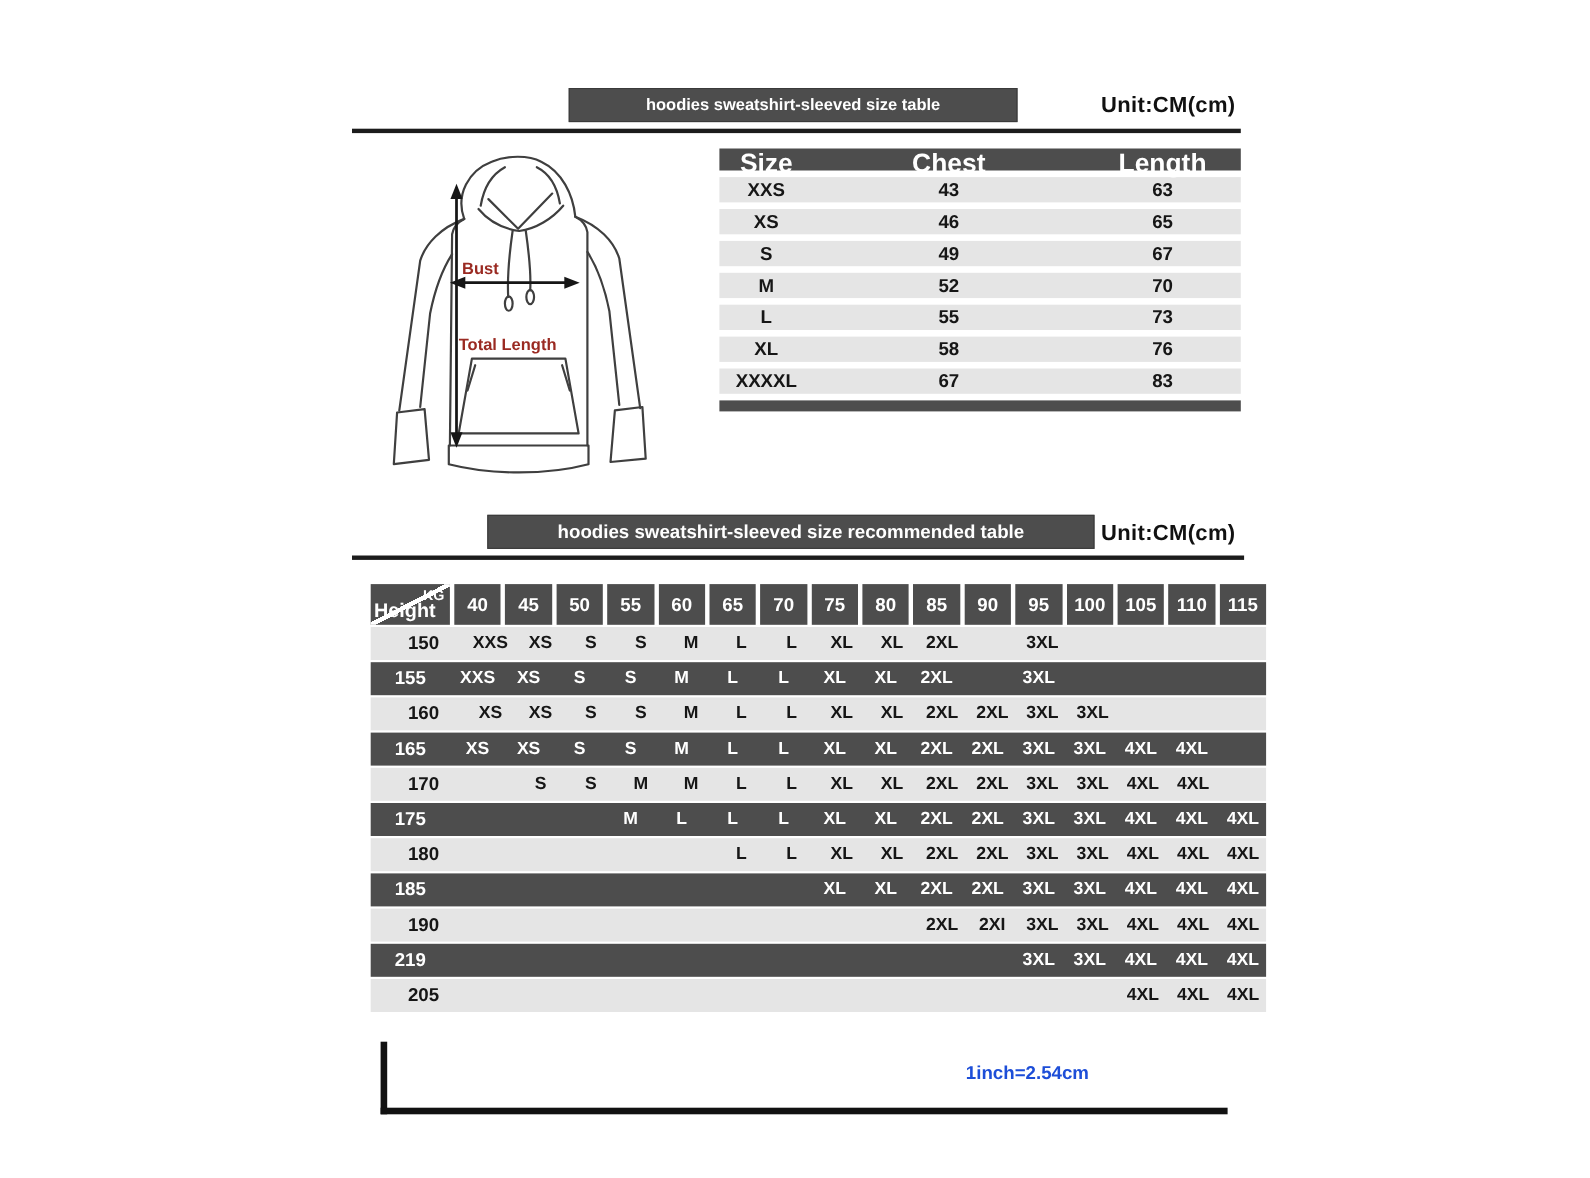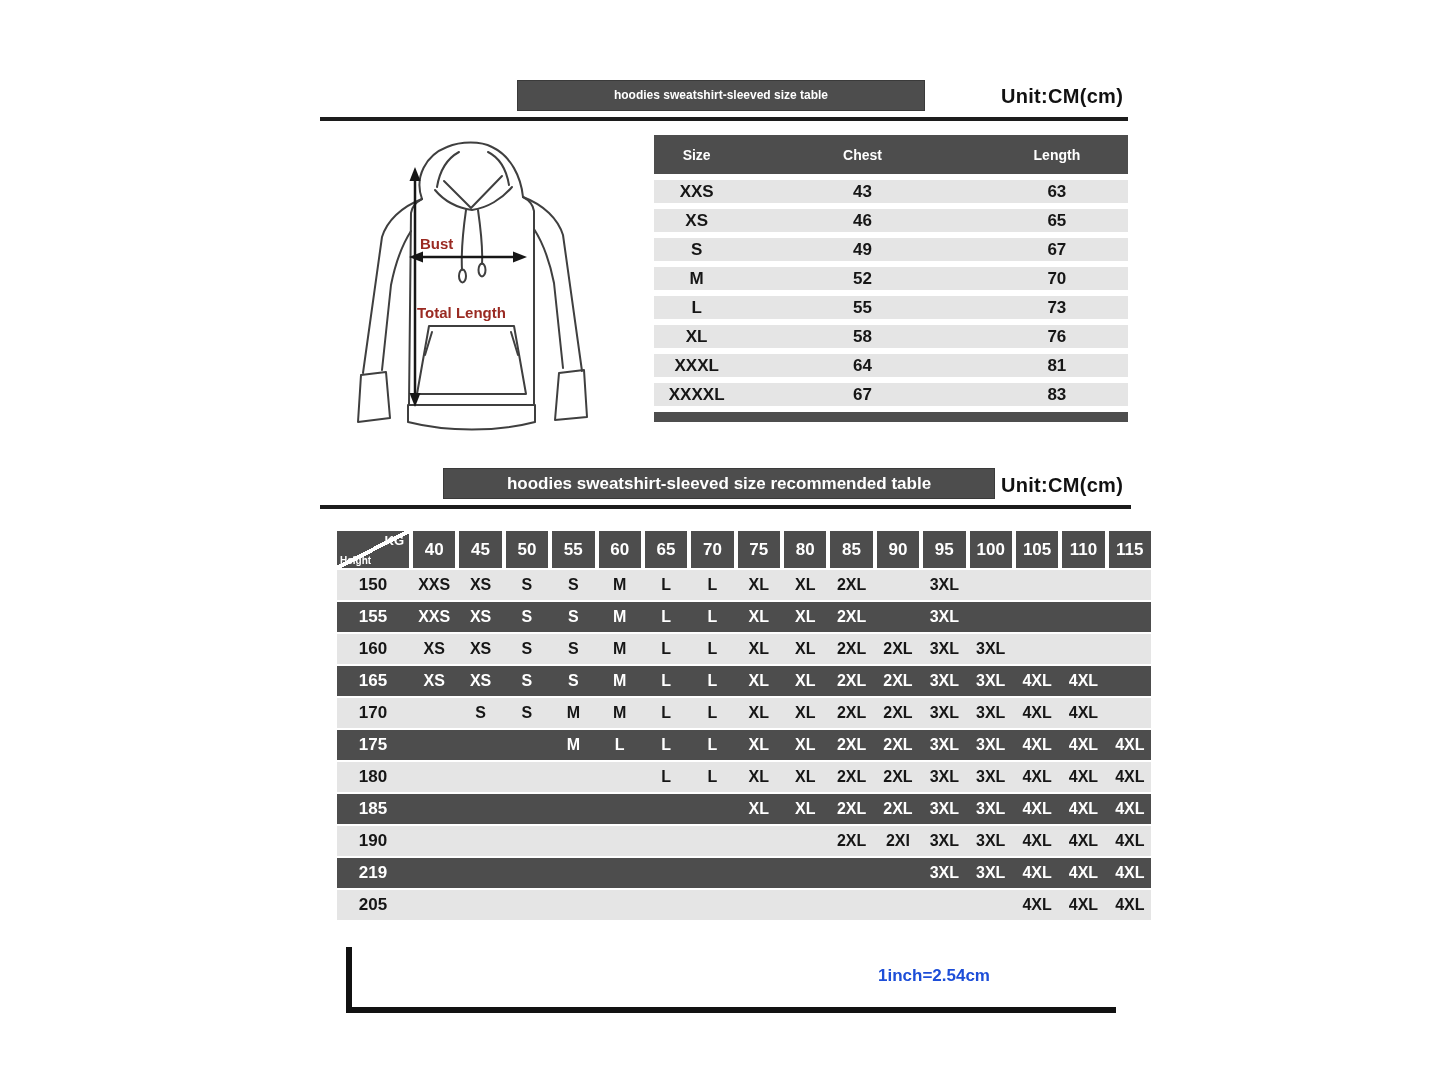--- a/index.html
+++ b/index.html
@@ -4,53 +4,53 @@
 <style>
   html,body{margin:0;padding:0;background:#ffffff;}
   #canvas{
     position:relative;width:1445px;height:1071px;background:#ffffff;
     font-family:"Liberation Sans",sans-serif;font-weight:700;color:#161616;overflow:hidden;
   }
   .title-bar{
     position:absolute;background:var(--bar-dark,#4d4d4d);color:#fff;text-align:center;
     border:1px solid #3a3a3a;box-sizing:border-box;
   }
-  #title1{left:517px;top:80px;width:408px;height:31px;line-height:29px;font-size:12px;}
+  #title1{left:517px;top:80px;width:408px;height:31px;line-height:29px;font-size:15px;}
   #title2{left:443px;top:468px;width:552px;height:31px;line-height:29px;font-size:17px;}
   .unit{position:absolute;font-size:20px;color:#111;letter-spacing:.3px;}
   #unit1{left:1001px;top:85px;}
   #unit2{left:1001px;top:474px;}
   .hr{position:absolute;height:4px;background:#1c1c1c;}
   #hr1{left:320px;top:117px;width:808px;}
   #hr2{left:320px;top:505px;width:811px;}
 
   #hoodie{position:absolute;left:325px;top:133px;width:295px;height:325px;}
   #hoodie text{font-family:"Liberation Sans",sans-serif;font-weight:700;}
   .red-label{fill:var(--label-red,#9a2a22);}
 
   #size-table{position:absolute;left:654px;top:135px;width:474px;}
   .st-header,.st-row{display:grid;grid-template-columns:18% 52% 30%;align-items:center;text-align:center;}
-  .st-header{height:39px;background:var(--bar-dark,#4d4d4d);color:#fff;font-size:14px;}
+  .st-header{height:20px;background:var(--bar-dark,#4d4d4d);color:#fff;font-size:24px;}
   .st-row{height:23px;margin-top:6px;background:var(--row-light,#e5e5e5);font-size:17px;color:#161616;}
   .st-footer{height:10px;margin-top:6px;background:var(--bar-dark,#4d4d4d);}
 
   #matrix{position:absolute;left:337px;top:531px;width:814px;}
   .m-header{display:grid;grid-template-columns:72px repeat(16,1fr);column-gap:4px;height:37px;}
   .kg-box{background:var(--bar-dark,#4d4d4d);color:#fff;font-size:17px;display:flex;align-items:center;justify-content:center;}
   .m-corner{
     position:relative;background-color:var(--bar-dark,#4d4d4d);
     background-image:linear-gradient(to bottom right,rgba(0,0,0,0) calc(50% - 2px),#fff calc(50% - 2px),#fff calc(50% + 2px),rgba(0,0,0,0) calc(50% + 2px));
   }
   .m-corner .ck{position:absolute;top:2px;right:5px;font-size:13px;color:#fff;}
-  .m-corner .ch{position:absolute;bottom:2px;left:3px;font-size:10px;color:#fff;}
+  .m-corner .ch{position:absolute;bottom:2px;left:3px;font-size:18px;color:#fff;}
   .m-row{
     display:grid;grid-template-columns:72px repeat(16,1fr);column-gap:4px;height:30px;margin-top:2px;
     align-items:center;text-align:center;font-size:16px;
   }
-  .m-row.light{background:var(--row-light,#e5e5e5);color:#161616;}
+  .m-row.light{background:var(--row-light,#e5e5e5);color:#161616;padding-left:12px;}
   .m-row.dark{background:var(--bar-dark,#4d4d4d);color:#fff;}
   .m-cell{white-space:nowrap;}
   .m-height{font-size:17px;}
 
   #note-vbar{position:absolute;left:346px;top:947px;width:6px;height:66px;background:#111;}
   #note-hbar{position:absolute;left:346px;top:1007px;width:770px;height:6px;background:#111;}
   #note-text{position:absolute;left:366px;top:964px;font-size:17px;color:#111;}
   #conv-text{position:absolute;left:878px;top:966px;font-size:17px;color:#1d4ed8;}
 </style>
 </head>
@@ -138,25 +138,20 @@
         </div>
         <div class="st-row">
           <div class="st-cell">L</div>
           <div class="st-cell">55</div>
           <div class="st-cell">73</div>
         </div>
         <div class="st-row">
           <div class="st-cell">XL</div>
           <div class="st-cell">58</div>
           <div class="st-cell">76</div>
-        </div>
-        <div class="st-row">
-          <div class="st-cell">XXXL</div>
-          <div class="st-cell">64</div>
-          <div class="st-cell">81</div>
         </div>
         <div class="st-row">
           <div class="st-cell">XXXXL</div>
           <div class="st-cell">67</div>
           <div class="st-cell">83</div>
         </div>
       </div>
     <div class="st-footer"></div>
   </div>
 

